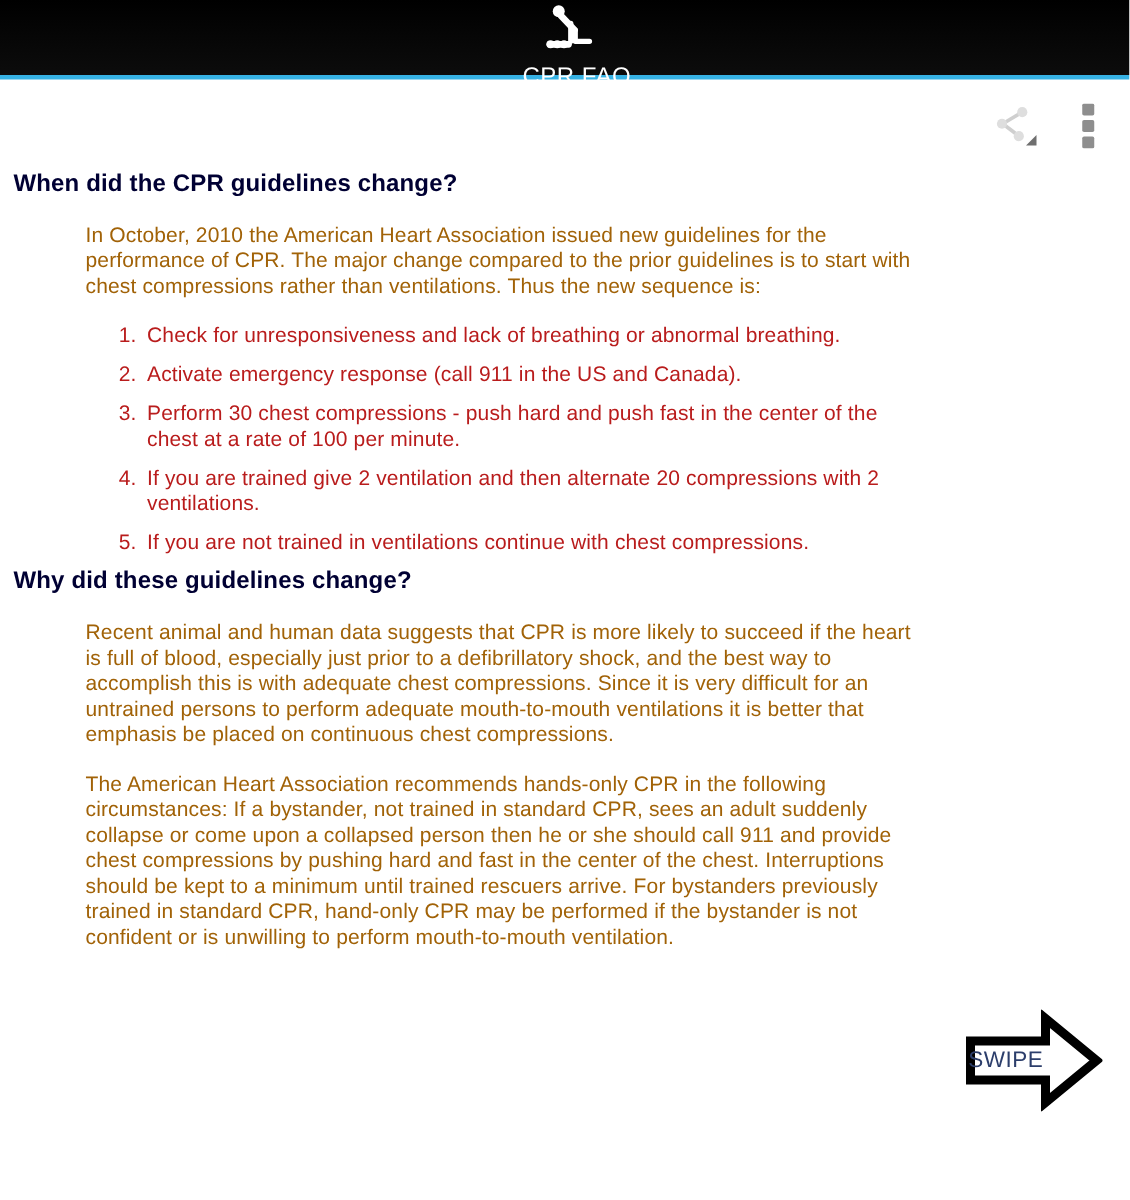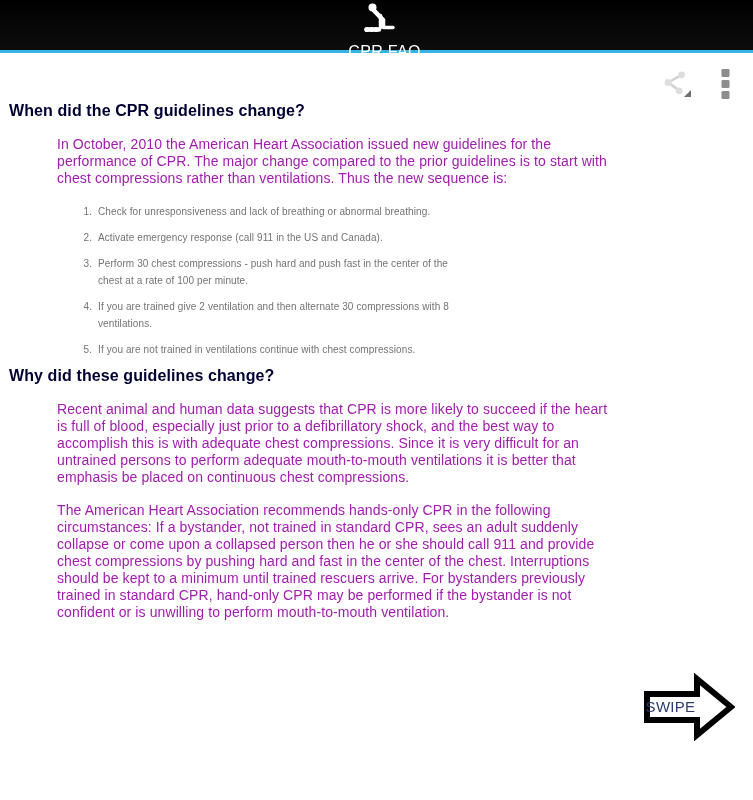--- a/index.html
+++ b/index.html
@@ -44,34 +44,34 @@
   
   main { padding: 0 10px 0 9px; }
   .question {
     color: #000033;
     font-size: 16px;
     font-weight: bold;
     line-height: 20px;
     margin: 8px 0 0 0;
     letter-spacing: 0.1px;
   }
-  section:first-of-type .question { margin-top: 48px; }
+  section:first-of-type .question { margin-top: 60px; }
   .answer {
-    color: #a21caf;
+    color: #a16207;
     font-size: 14px;
     line-height: 17px;
     margin: 15px 0 16px 48px;
     white-space: pre-line;
     letter-spacing: 0.1px;
   }
   ol.steps {
     margin: 16px 0 0 48px;
     padding-left: 38px;
-    color: #737373;
-    font-size: 10px;
+    color: #b91c1c;
+    font-size: 14px;
     line-height: 17px;
     letter-spacing: 0.1px;
   }
   ol.steps li { margin-bottom: 9px; white-space: pre-line; padding-left: 3px; }
   ol.steps li:last-child { margin-bottom: 0; }
 
   
   .swipe-hint {
     position: absolute;
     left: 643px; top: 673px;
@@ -148,21 +148,21 @@
   <section>
     <h2 class="question">When did the CPR guidelines change?</h2>
     <p class="answer">In October, 2010 the American Heart Association issued new guidelines for the
 performance of CPR. The major change compared to the prior guidelines is to start with
 chest compressions rather than ventilations. Thus the new sequence is:</p>
     <ol class="steps">
       <li>Check for unresponsiveness and lack of breathing or abnormal breathing.</li>
       <li>Activate emergency response (call 911 in the US and Canada).</li>
       <li>Perform 30 chest compressions - push hard and push fast in the center of the
 chest at a rate of 100 per minute.</li>
-      <li>If you are trained give 2 ventilation and then alternate 30 compressions with 8
+      <li>If you are trained give 2 ventilation and then alternate 20 compressions with 2
 ventilations.</li>
       <li>If you are not trained in ventilations continue with chest compressions.</li>
     </ol>
   </section>
 
   <section>
     <h2 class="question">Why did these guidelines change?</h2>
     <p class="answer">Recent animal and human data suggests that CPR is more likely to succeed if the heart
 is full of blood, especially just prior to a defibrillatory shock, and the best way to
 accomplish this is with adequate chest compressions. Since it is very difficult for an

